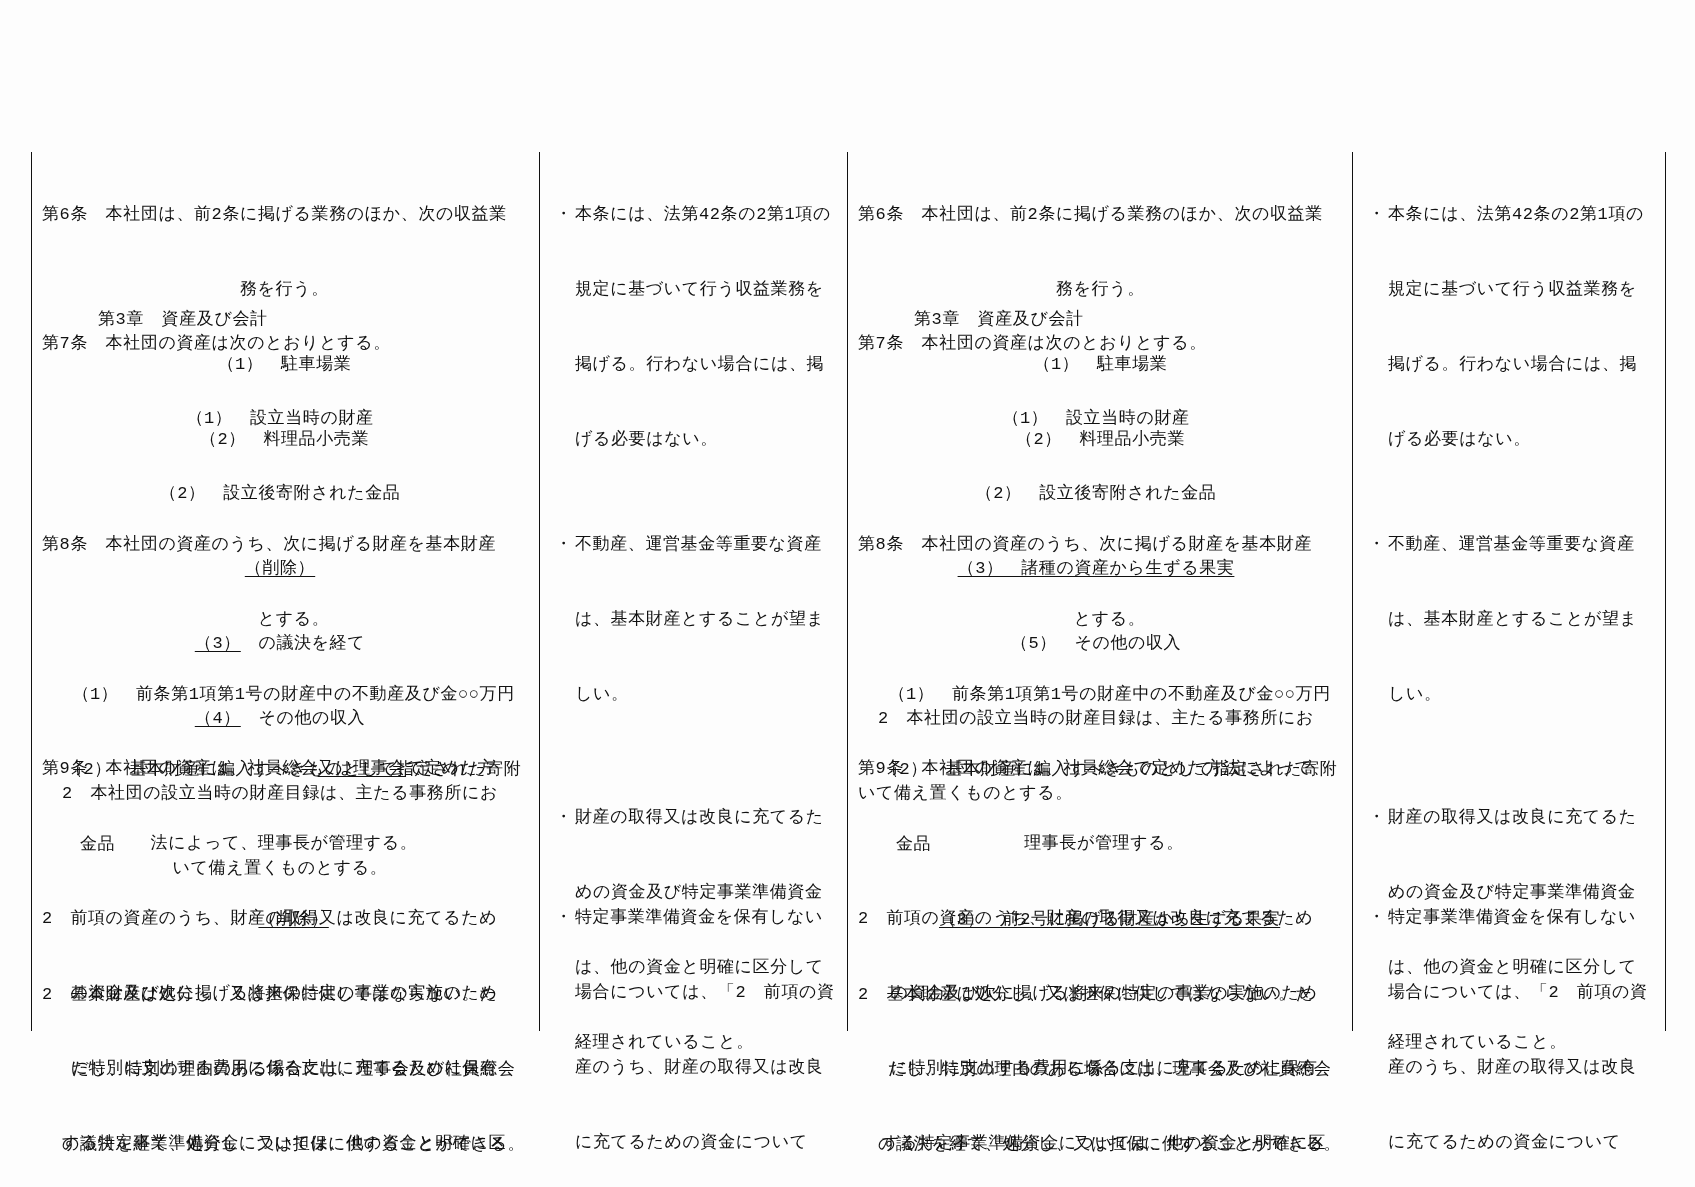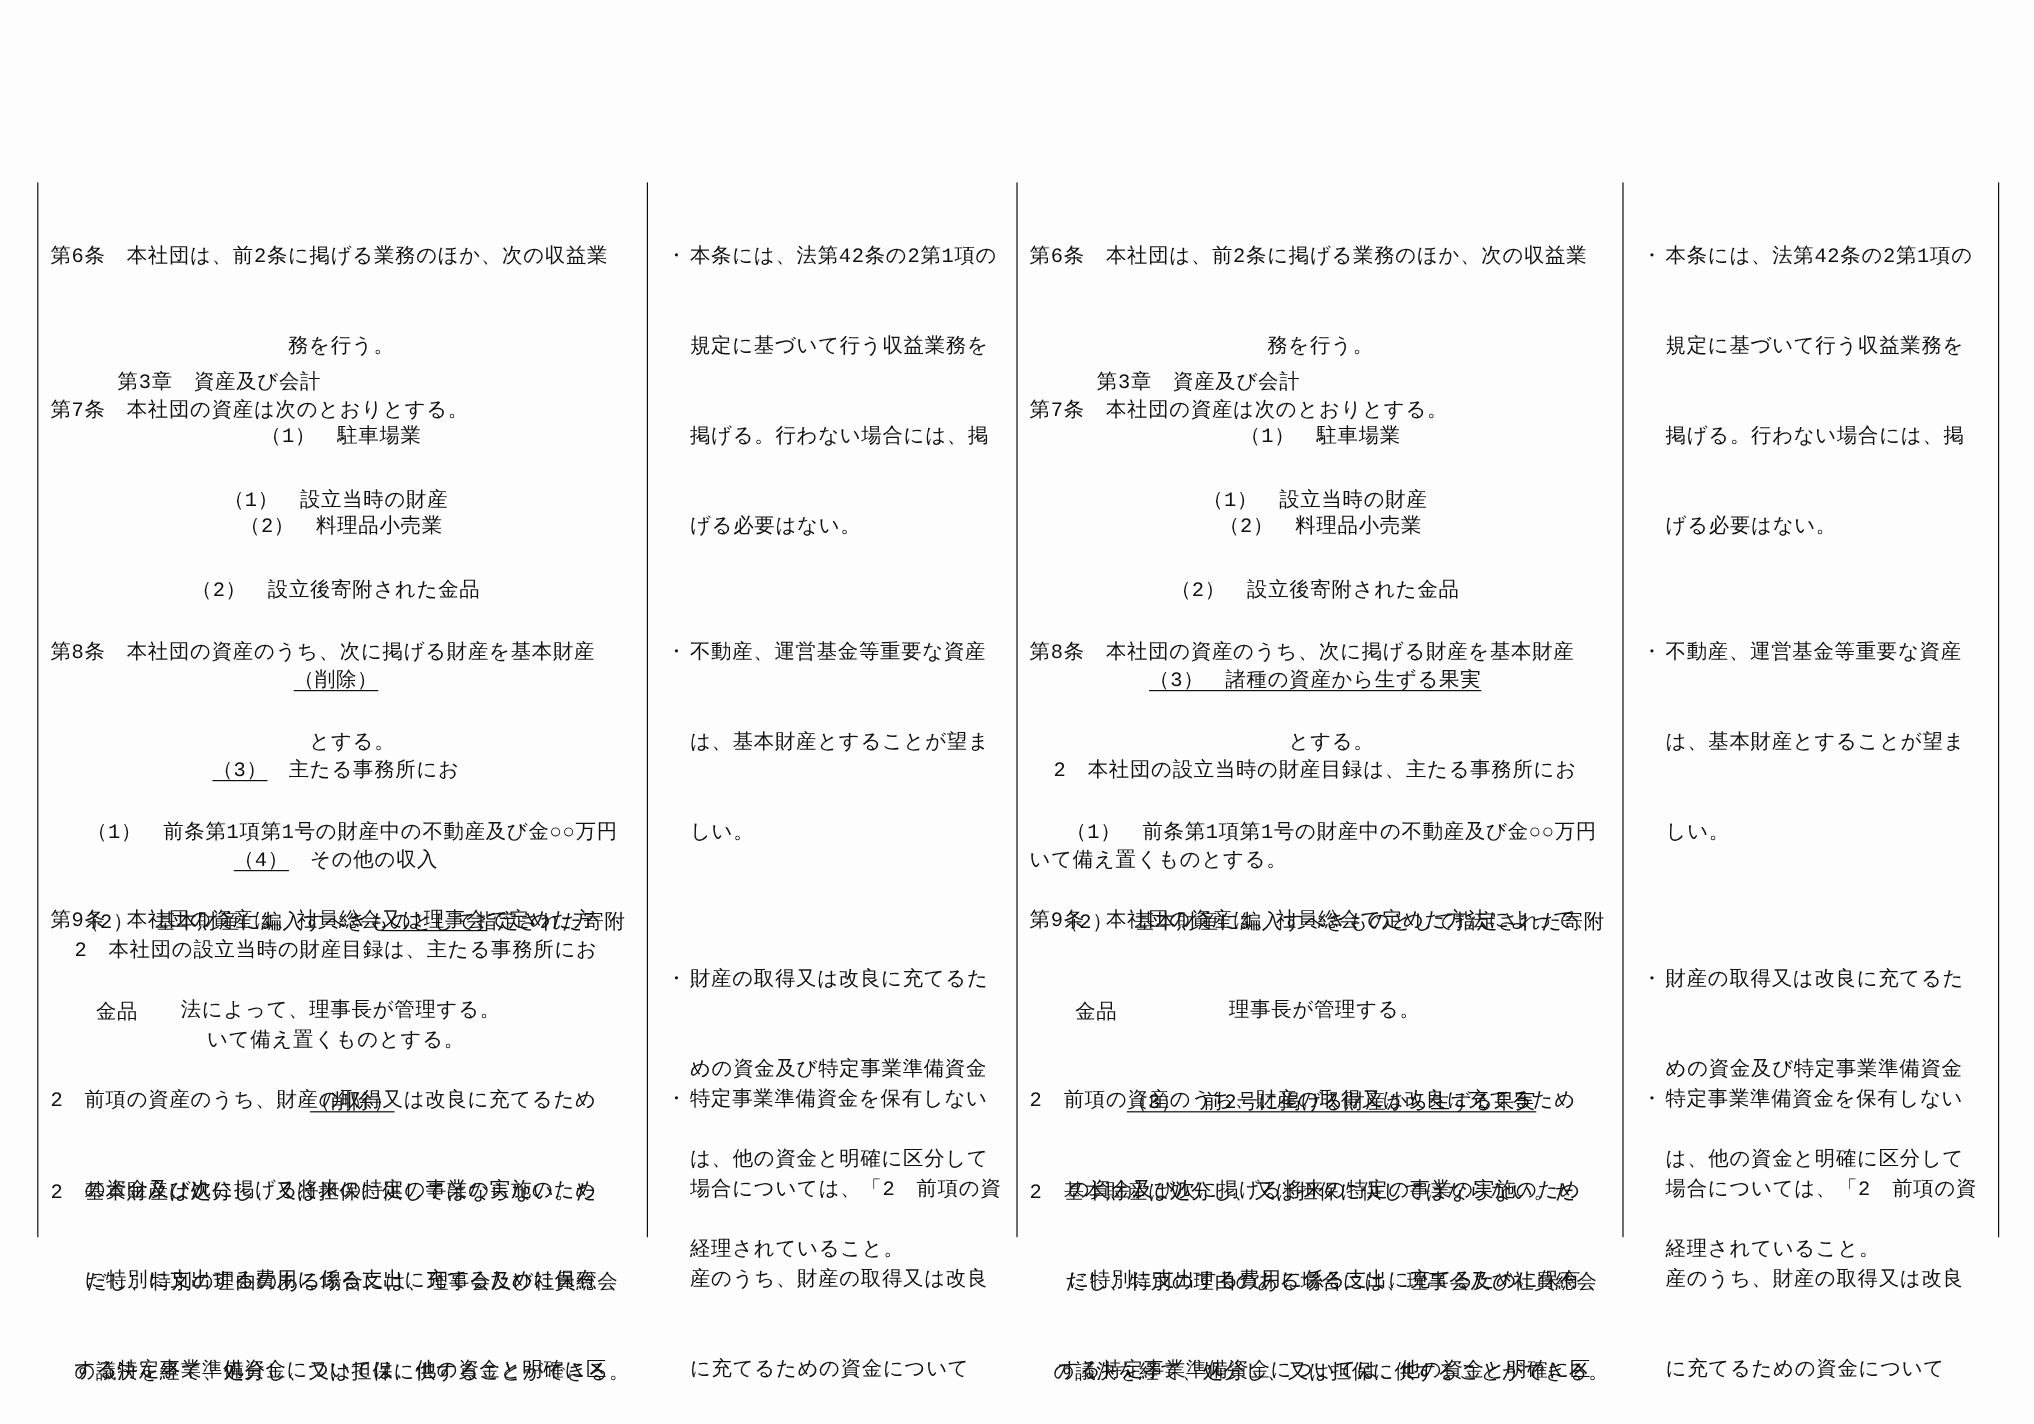--- a/index.html
+++ b/index.html
@@ -54,21 +54,21 @@
       <span class="line ind1">（2）　料理品小売業</span>
     </div>
     <div style="position:absolute; top:105px;">
       <span class="line chapter">第3章　資産及び会計</span>
     </div>
     <div style="position:absolute; top:129px;">
       <span class="line">第7条　本社団の資産は次のとおりとする。</span>
       <span class="line ind1">（1）　設立当時の財産</span>
       <span class="line ind1">（2）　設立後寄附された金品</span>
       <span class="line ind1"><span class="u">（削除）</span></span>
-      <span class="line ind1"><span class="u">（3）</span><span>　主たる事務所にお</span></span>
+      <span class="line ind1"><span class="u">（3）</span><span>　の議決を経て</span></span>
       <span class="line ind1"><span class="u">（4）</span><span>　その他の収入</span></span>
       <span class="line ind1">2　本社団の設立当時の財産目録は、主たる事務所にお</span>
       <span class="line ind1">いて備え置くものとする。</span>
     </div>
     <div style="position:absolute; top:330px;">
       <span class="line">第8条　本社団の資産のうち、次に掲げる財産を基本財産</span>
       <span class="line ind1">とする。</span>
       <span class="line ind1">（1）　前条第1項第1号の財産中の不動産及び金○○万円</span>
       <span class="line ind1">（2）　基本財産に編入すべきものとして指定された寄附</span>
       <span class="line ind2">金品</span>
@@ -127,20 +127,21 @@
       <span class="line ind1">（2）　料理品小売業</span>
     </div>
     <div style="position:absolute; top:105px;">
       <span class="line chapter">第3章　資産及び会計</span>
     </div>
     <div style="position:absolute; top:129px;">
       <span class="line">第7条　本社団の資産は次のとおりとする。</span>
       <span class="line ind1">（1）　設立当時の財産</span>
       <span class="line ind1">（2）　設立後寄附された金品</span>
       <span class="line ind1"><span class="u">（3）　諸種の資産から生ずる果実</span></span>
+      <span class="line ind1">（5）　その他の収入</span>
       <span class="line ind1">2　本社団の設立当時の財産目録は、主たる事務所にお</span>
       <span class="line">いて備え置くものとする。</span>
     </div>
     <div style="position:absolute; top:330px;">
       <span class="line">第8条　本社団の資産のうち、次に掲げる財産を基本財産</span>
       <span class="line ind1">とする。</span>
       <span class="line ind1">（1）　前条第1項第1号の財産中の不動産及び金○○万円</span>
       <span class="line ind1">（2）　基本財産に編入すべきものとして指定された寄附</span>
       <span class="line ind2">金品</span>
       <span class="line ind1"><span class="u">（3）　前2号に掲げる財産から生ずる果実</span></span>

